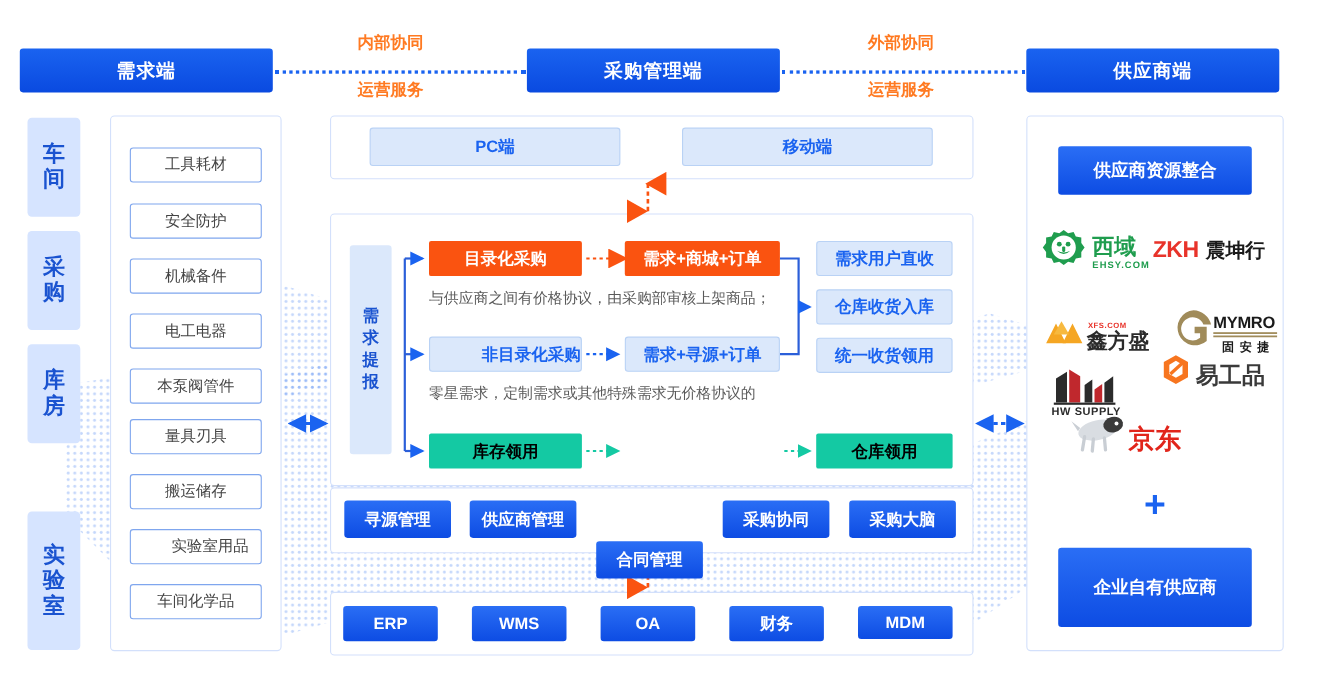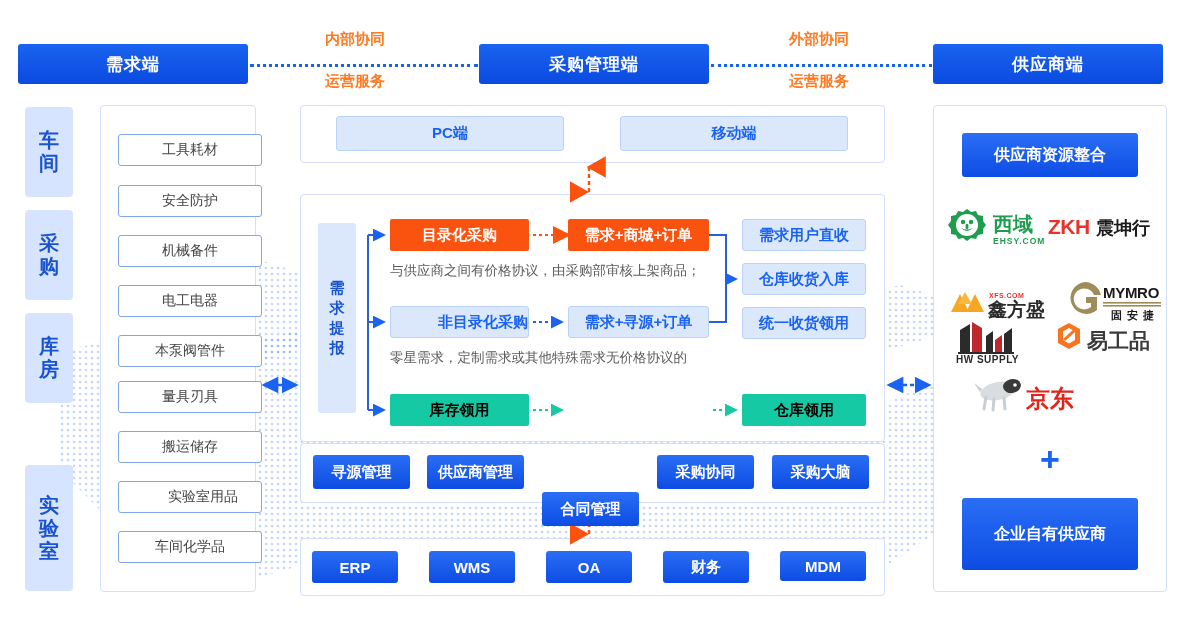--- a/index.html
+++ b/index.html
@@ -72,21 +72,21 @@
   .panel {
     position: absolute;
     background: #ffffff;
     border: 1px solid #d3e0fb;
     border-radius: 4px;
     z-index: 2;
   }
 
   .catbox {
     position: absolute;
-    left: 118px; width: 144px; height: 32px;
+    left: 118px; width: 120px; height: 32px;
     border: 1px solid #7fa6ee;
     border-radius: 3px;
     background: #ffffff;
     color: #444; font-size: 14px;
     display: flex; align-items: center; justify-content: center;
     z-index: 4;
   }
 
   
   .lightbtn {
@@ -388,21 +388,21 @@
   <div class="logocell" style="left:1063px; top:278px; width:102px; height:44px;">
     <svg width="102" height="44" viewBox="0 0 102 44">
       <path d="M22,4 a16,16 0 1,0 12,28 l0,-13 l-11,0 l0,6 l5,0 l0,4 a10.5,10.5 0 1,1 3,-12 l7,0 a17,17 0 0,0 -16,-13Z" fill="#a08b5a"></path>
       <text x="40" y="20" font-family="'Liberation Sans',sans-serif" font-size="15" font-weight="bold" fill="#1a1a1a" letter-spacing="-0.3">MYMRO</text>
       <rect x="40" y="24" width="58" height="1.6" fill="#a08b5a"></rect>
       <rect x="40" y="27" width="58" height="1.6" fill="#a08b5a"></rect>
       <text x="48" y="41" font-family="'DejaVu Sans',sans-serif" font-size="11" font-weight="bold" fill="#1a1a1a" letter-spacing="5">固安捷</text>
     </svg>
   </div>
 
-  <div class="logocell" style="left:952px; top:318px; width:96px; height:46px;text-align:right;">
+  <div class="logocell" style="left:952px; top:332px; width:96px; height:46px;text-align:right;">
     <svg width="96" height="46" viewBox="0 0 96 46">
       <g>
         <path d="M8,34 L8,12 L18,6 L18,34 Z" fill="#2b2b2b"></path>
         <path d="M20,34 L20,4 L30,10 L30,34 Z" fill="#c0282d"></path>
         <path d="M34,34 L34,18 L41,13 L41,34 Z" fill="#2b2b2b"></path>
         <path d="M43,34 L43,22 L50,17 L50,34 Z" fill="#c0282d"></path>
         <path d="M52,34 L52,16 L60,10 L60,34 Z" fill="#2b2b2b"></path>
         <rect x="6" y="34" width="56" height="2" fill="#2b2b2b"></rect>
       </g>
       <text x="4" y="45" font-family="'Liberation Sans',sans-serif" font-size="10" font-weight="bold" fill="#2b2b2b" letter-spacing="0.5">HW SUPPLY</text>

